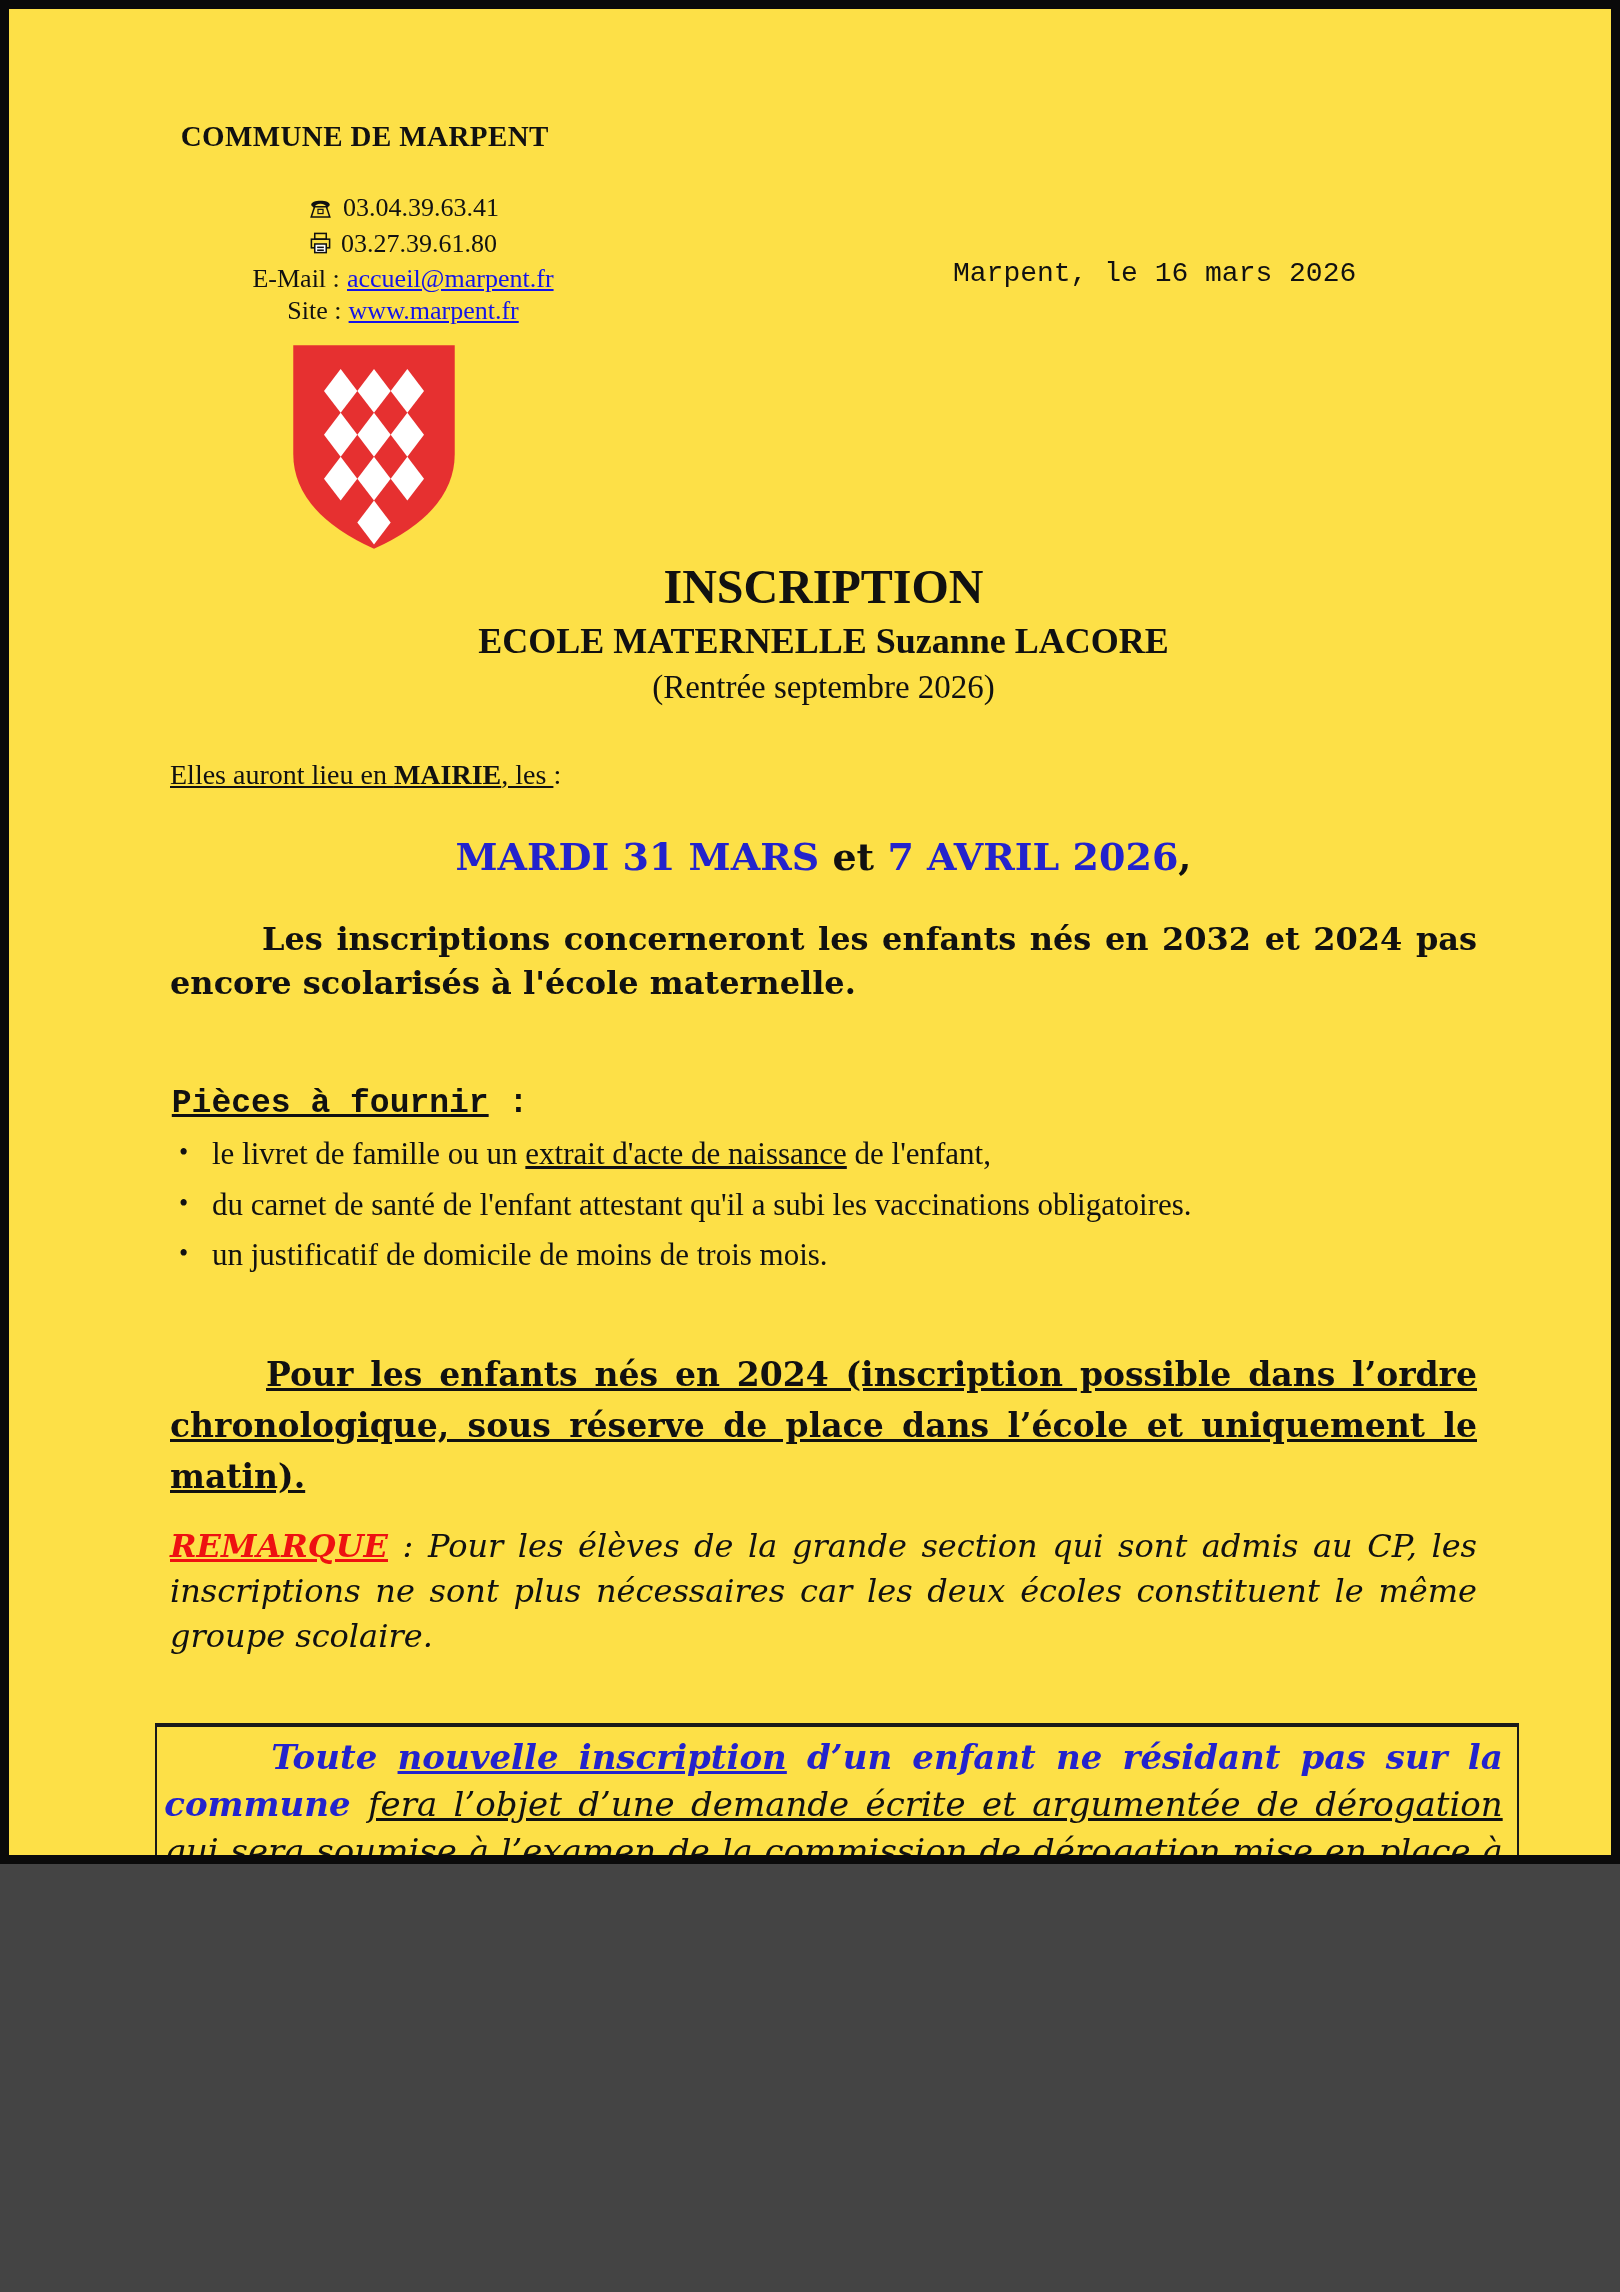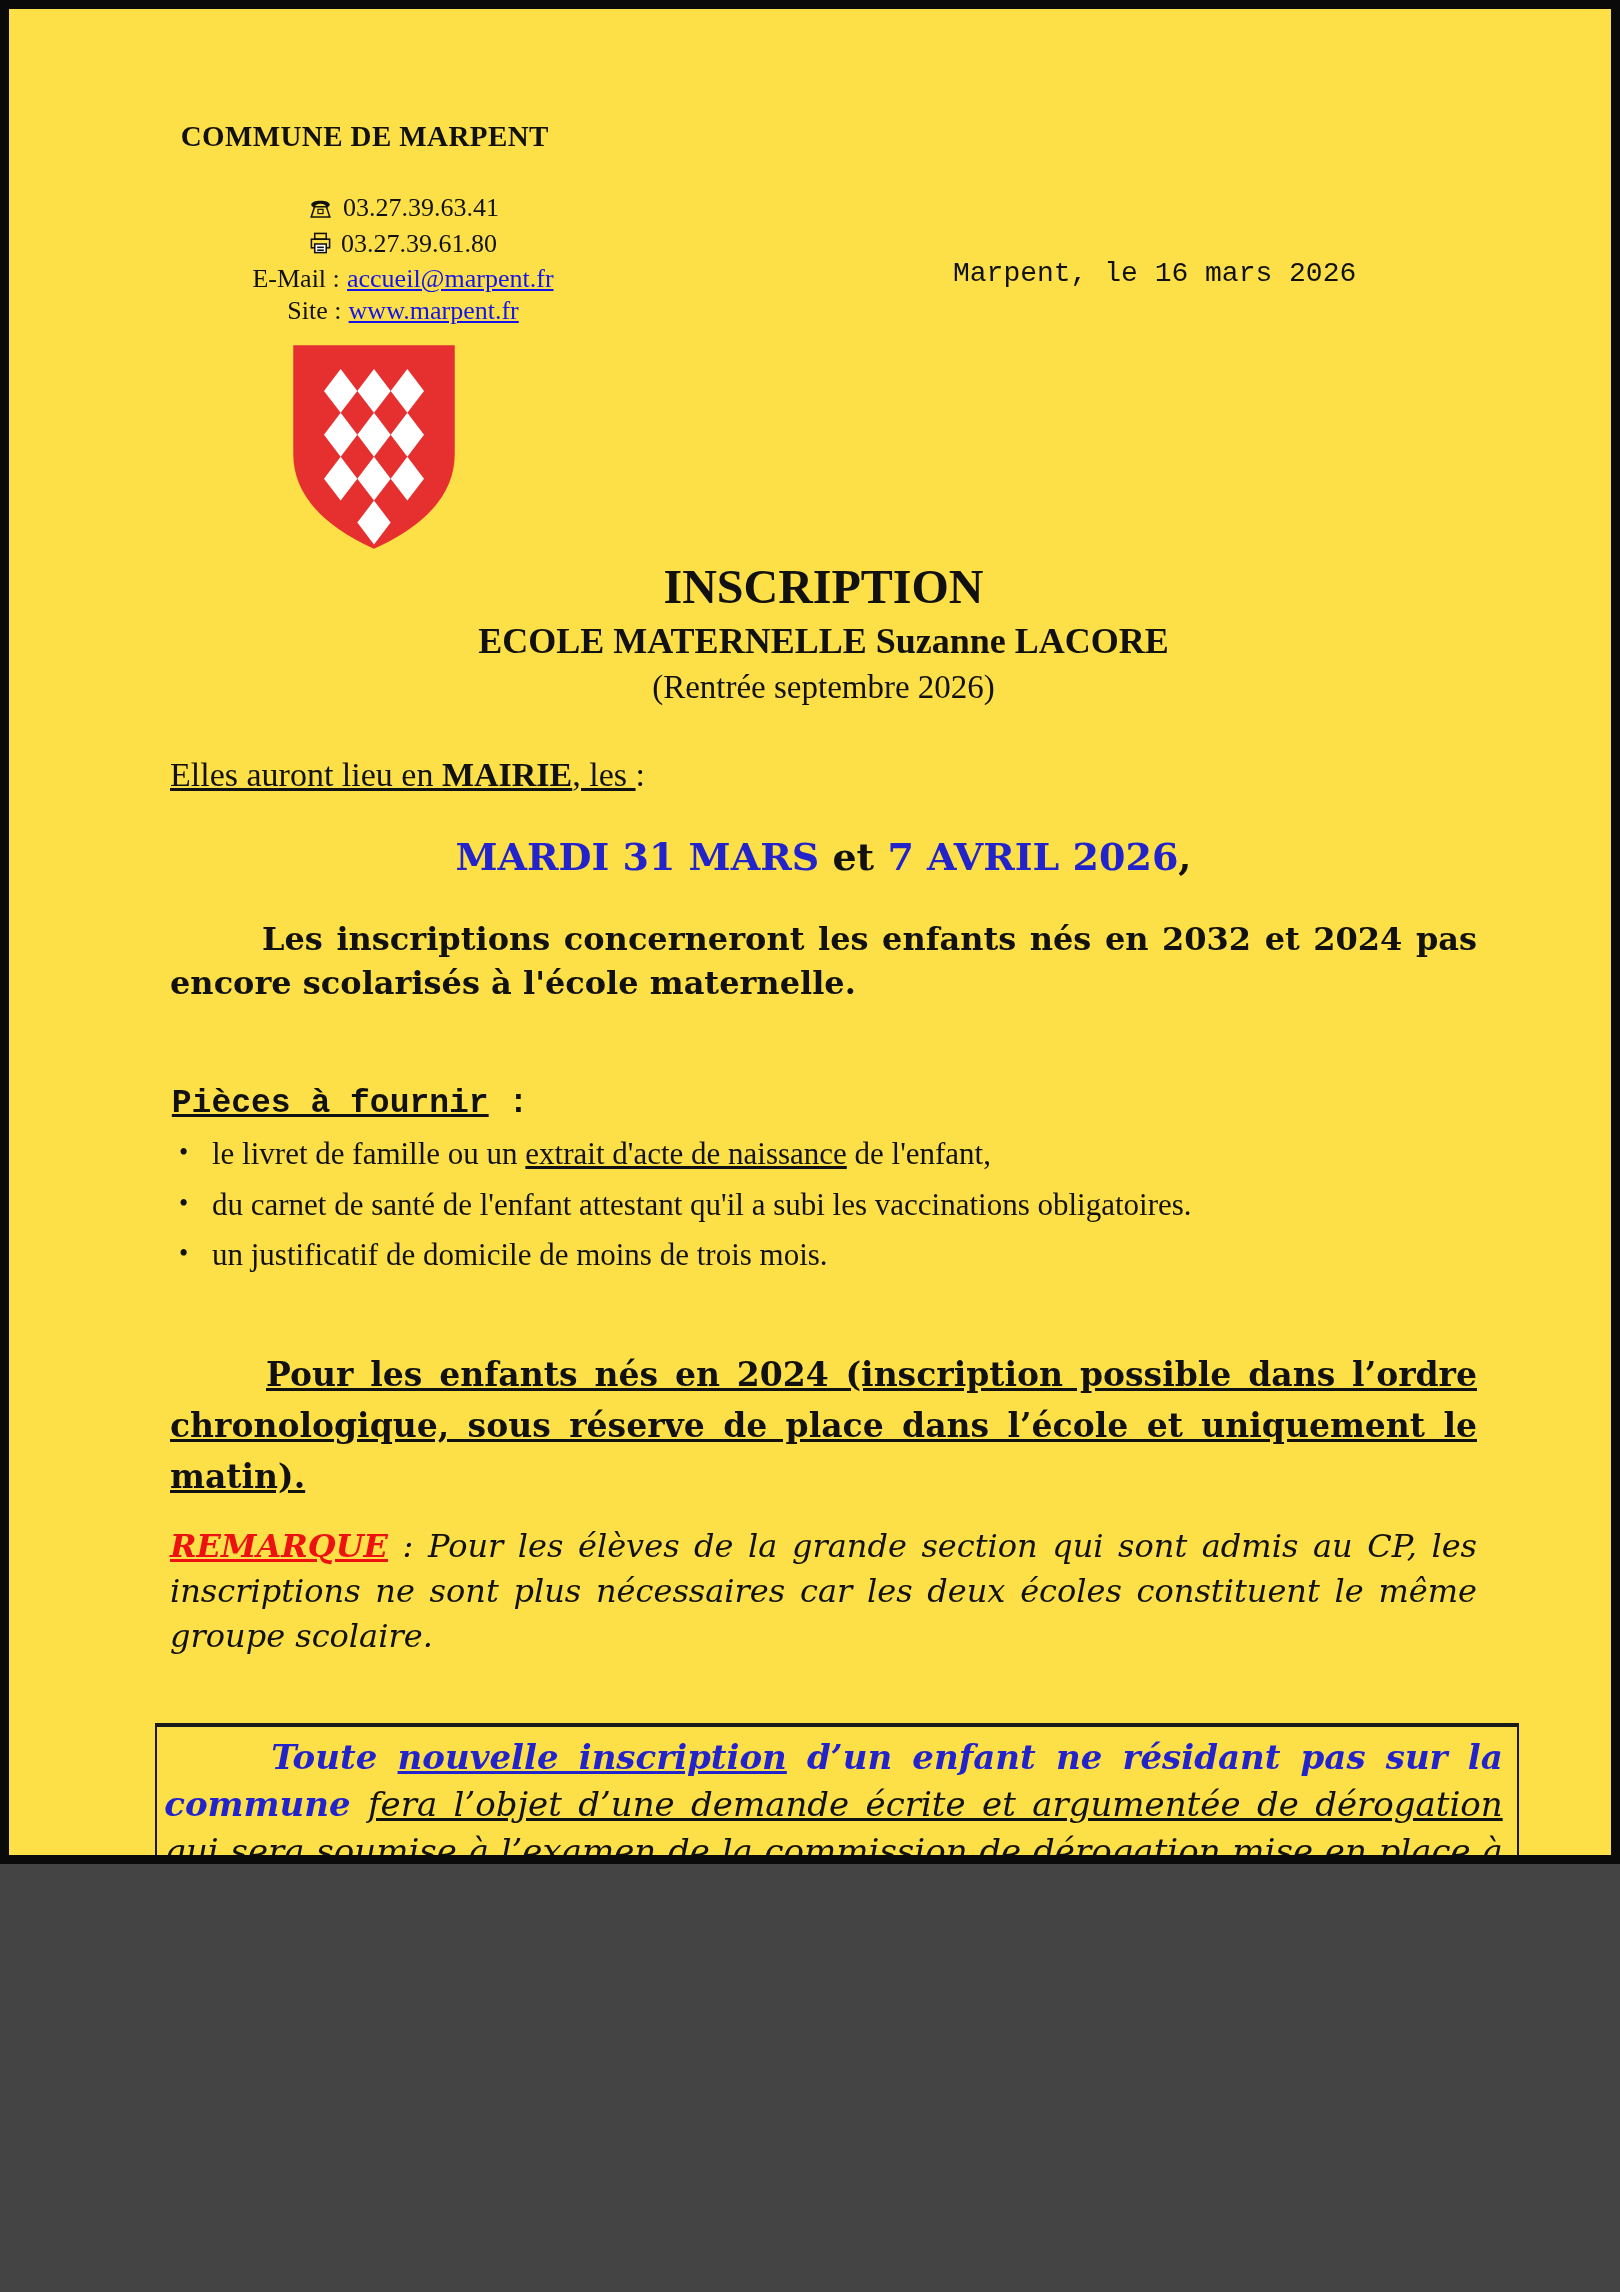--- a/index.html
+++ b/index.html
@@ -31,21 +31,21 @@
     position:absolute;left:944px;top:249px;
     font-size:28px;font-family:Liberation Mono, monospace;
   }
   .crest{margin:12.5px 0 0 116px;line-height:0;}
 
   
   .title-main{margin:5.4px 0 0 0;text-align:center;font-size:48px;font-weight:bold;line-height:54px;font-family:"Liberation Serif",serif;}
   .title-school{margin:6.3px 0 0 0;text-align:center;font-size:36px;font-weight:bold;line-height:42px;font-family:"Liberation Serif",serif;}
   .title-term{margin:5.4px 0 0 0;text-align:center;font-size:33px;line-height:39px;font-family:"Liberation Serif",serif;}
 
-  .intro{margin:48px 0 0 0;font-size:34px;line-height:40px;font-family:"Liberation Serif",serif;}
+  .intro{margin:48px 0 0 0;font-size:28px;line-height:40px;font-family:"Liberation Serif",serif;}
   .intro .u{text-decoration:underline;}
   .intro b{font-weight:bold;}
 
   .schedule{margin:39px 0 0 0;text-align:center;font-family:"DejaVu Serif",serif;font-weight:bold;}
   .schedule-line{font-size:38px;line-height:45px;}
   .schedule-line + .schedule-line{margin-top:32px;}
   .blue{color:#2323cc;}
 
   .attention-para{
     margin:88px 0 0 0;font-size:34px;line-height:44px;
@@ -98,21 +98,21 @@
     <div class="commune-title">COMMUNE DE MARPENT</div>
 
     <div class="contact">
       <div class="contact-row">
         <span class="icon">
           <svg width="27" height="23" viewBox="0 0 32 26">
             <path d="M5 9 C4 2 28 2 27 9 L24 12 C21 6 11 6 8 12 Z" fill="#111"></path>
             <path d="M9 11 h14 l4 12 H5 Z" fill="none" stroke="#111" stroke-width="1.8"></path>
             <rect x="13" y="14" width="6" height="5" fill="none" stroke="#111" stroke-width="1.4"></rect>
           </svg>
-        </span><span>03.27.39.63.41</span>
+        </span><span>03.04.39.63.41</span>
       </div>
       <div class="contact-row">
         <span class="icon">
           <svg width="23" height="23" viewBox="0 0 24 24" fill="none" stroke="#111" stroke-width="1.6">
             <rect x="6" y="1.5" width="12" height="6"></rect>
             <rect x="2.5" y="7.5" width="19" height="9"></rect>
             <rect x="6" y="12.5" width="12" height="9" fill="#fff"></rect>
             <line x1="8.5" y1="16" x2="15.5" y2="16"></line>
             <line x1="8.5" y1="19" x2="15.5" y2="19"></line>
           </svg>

